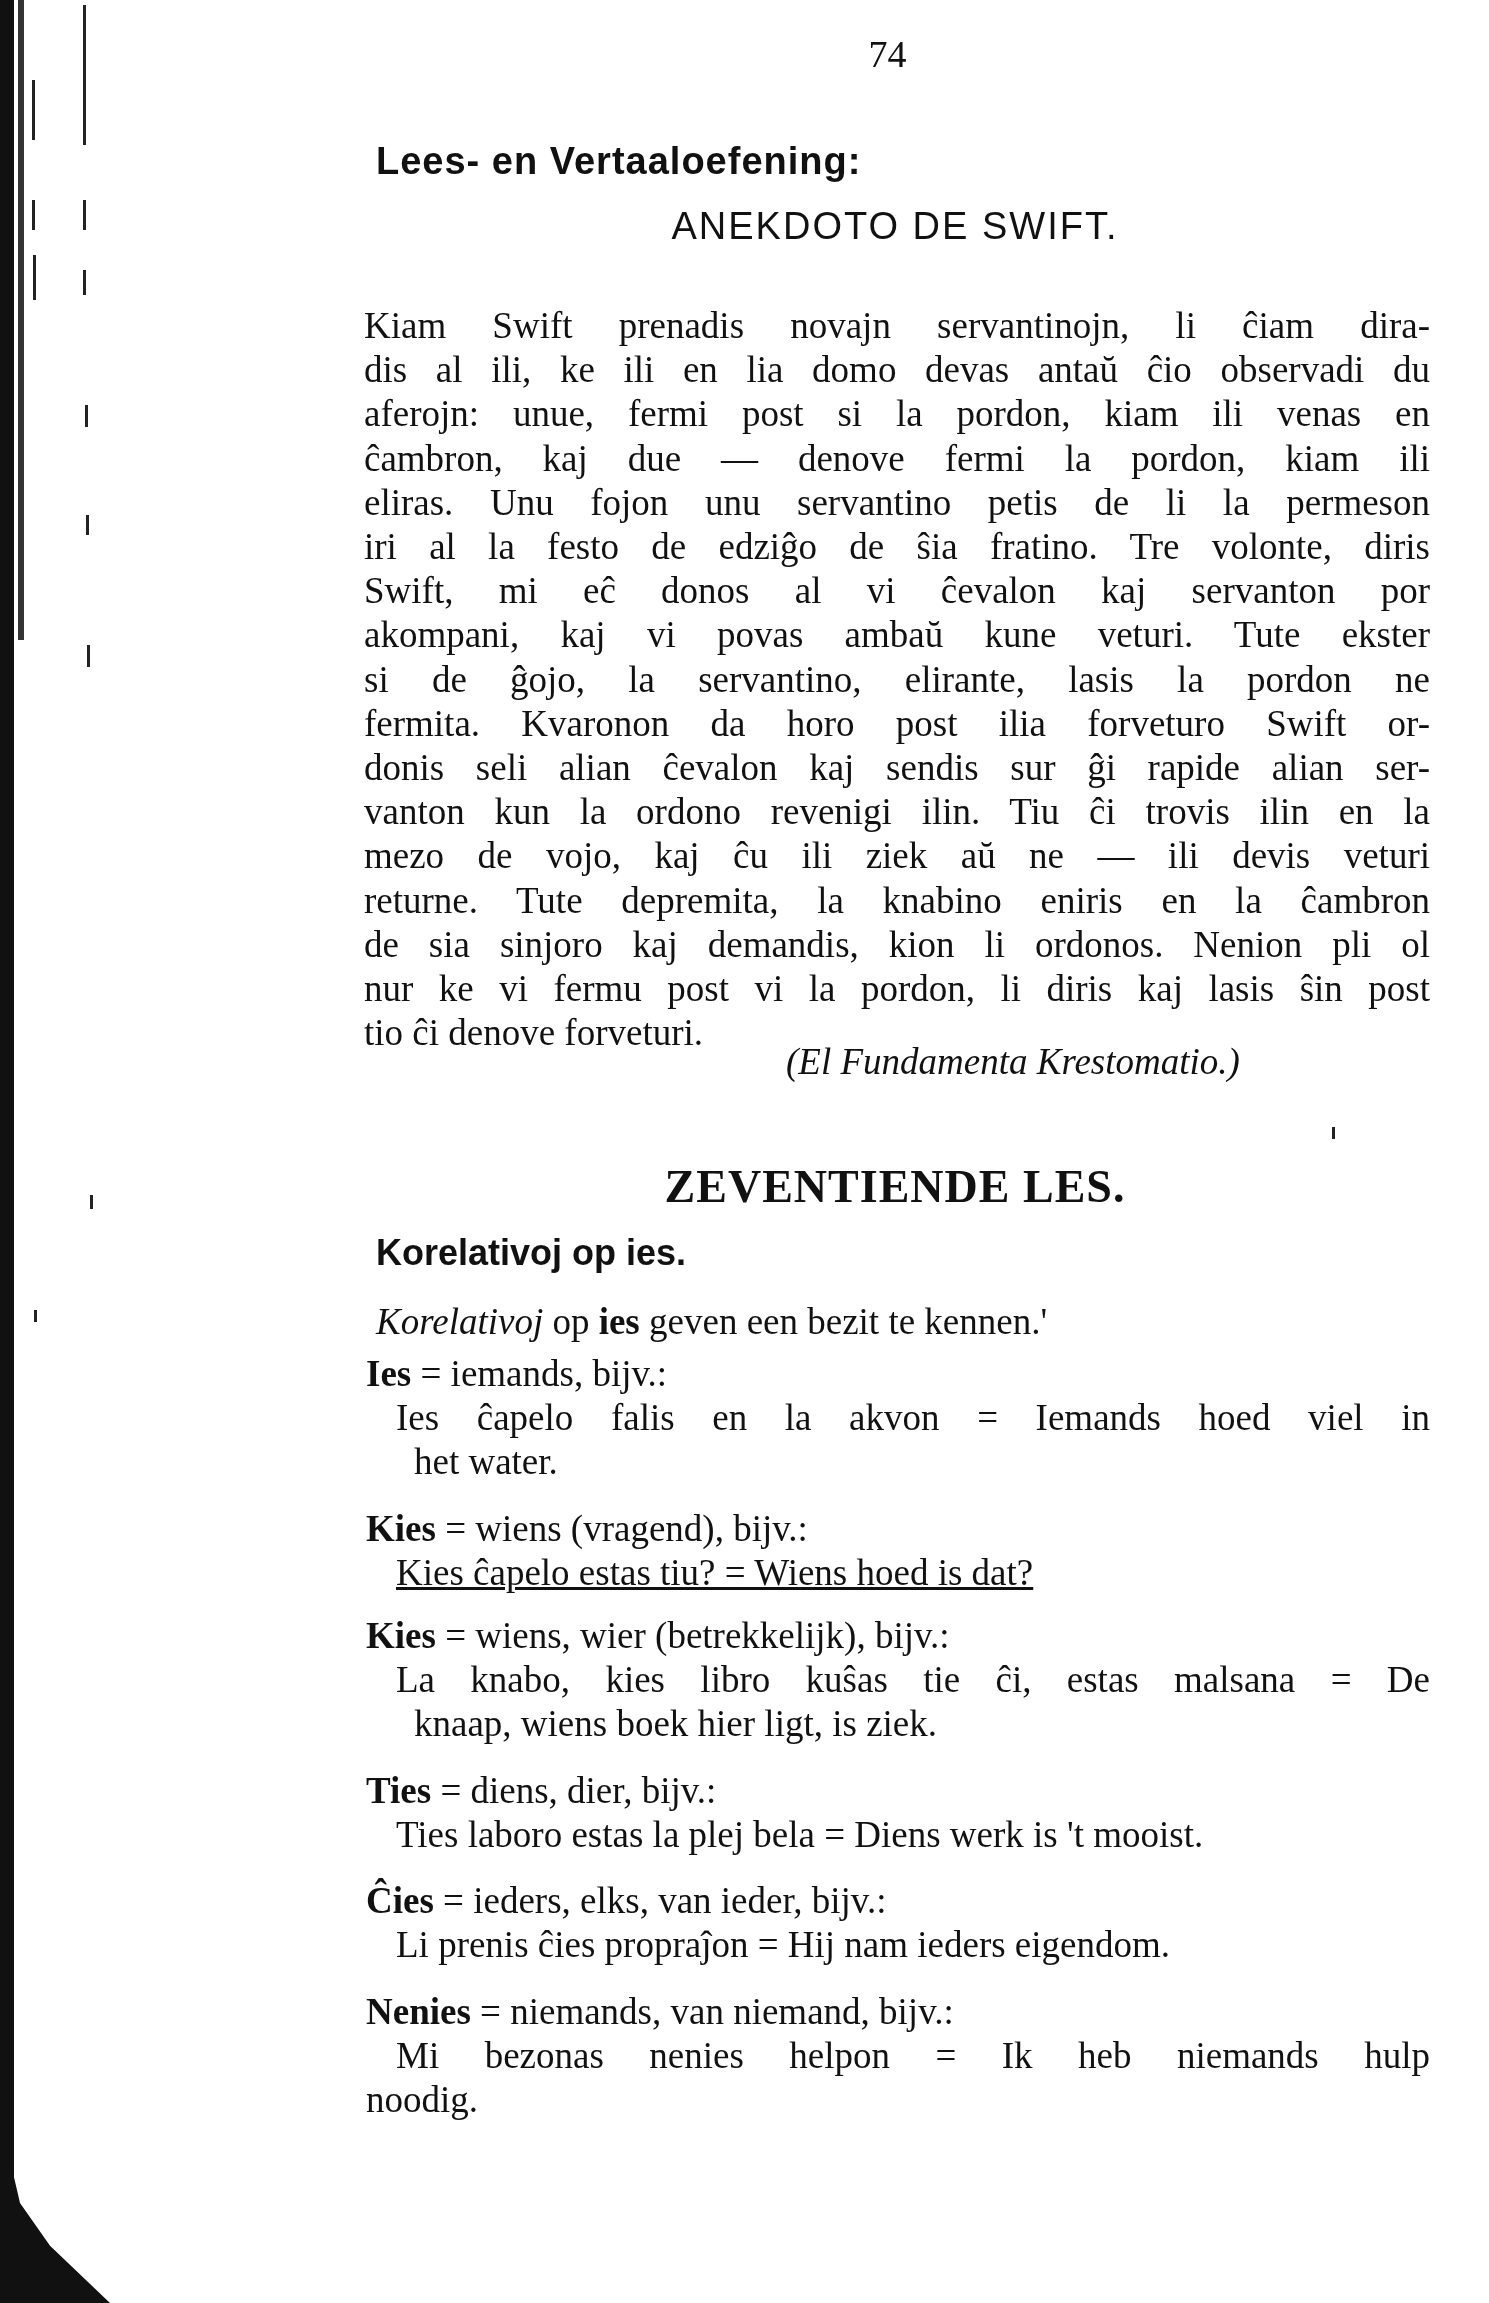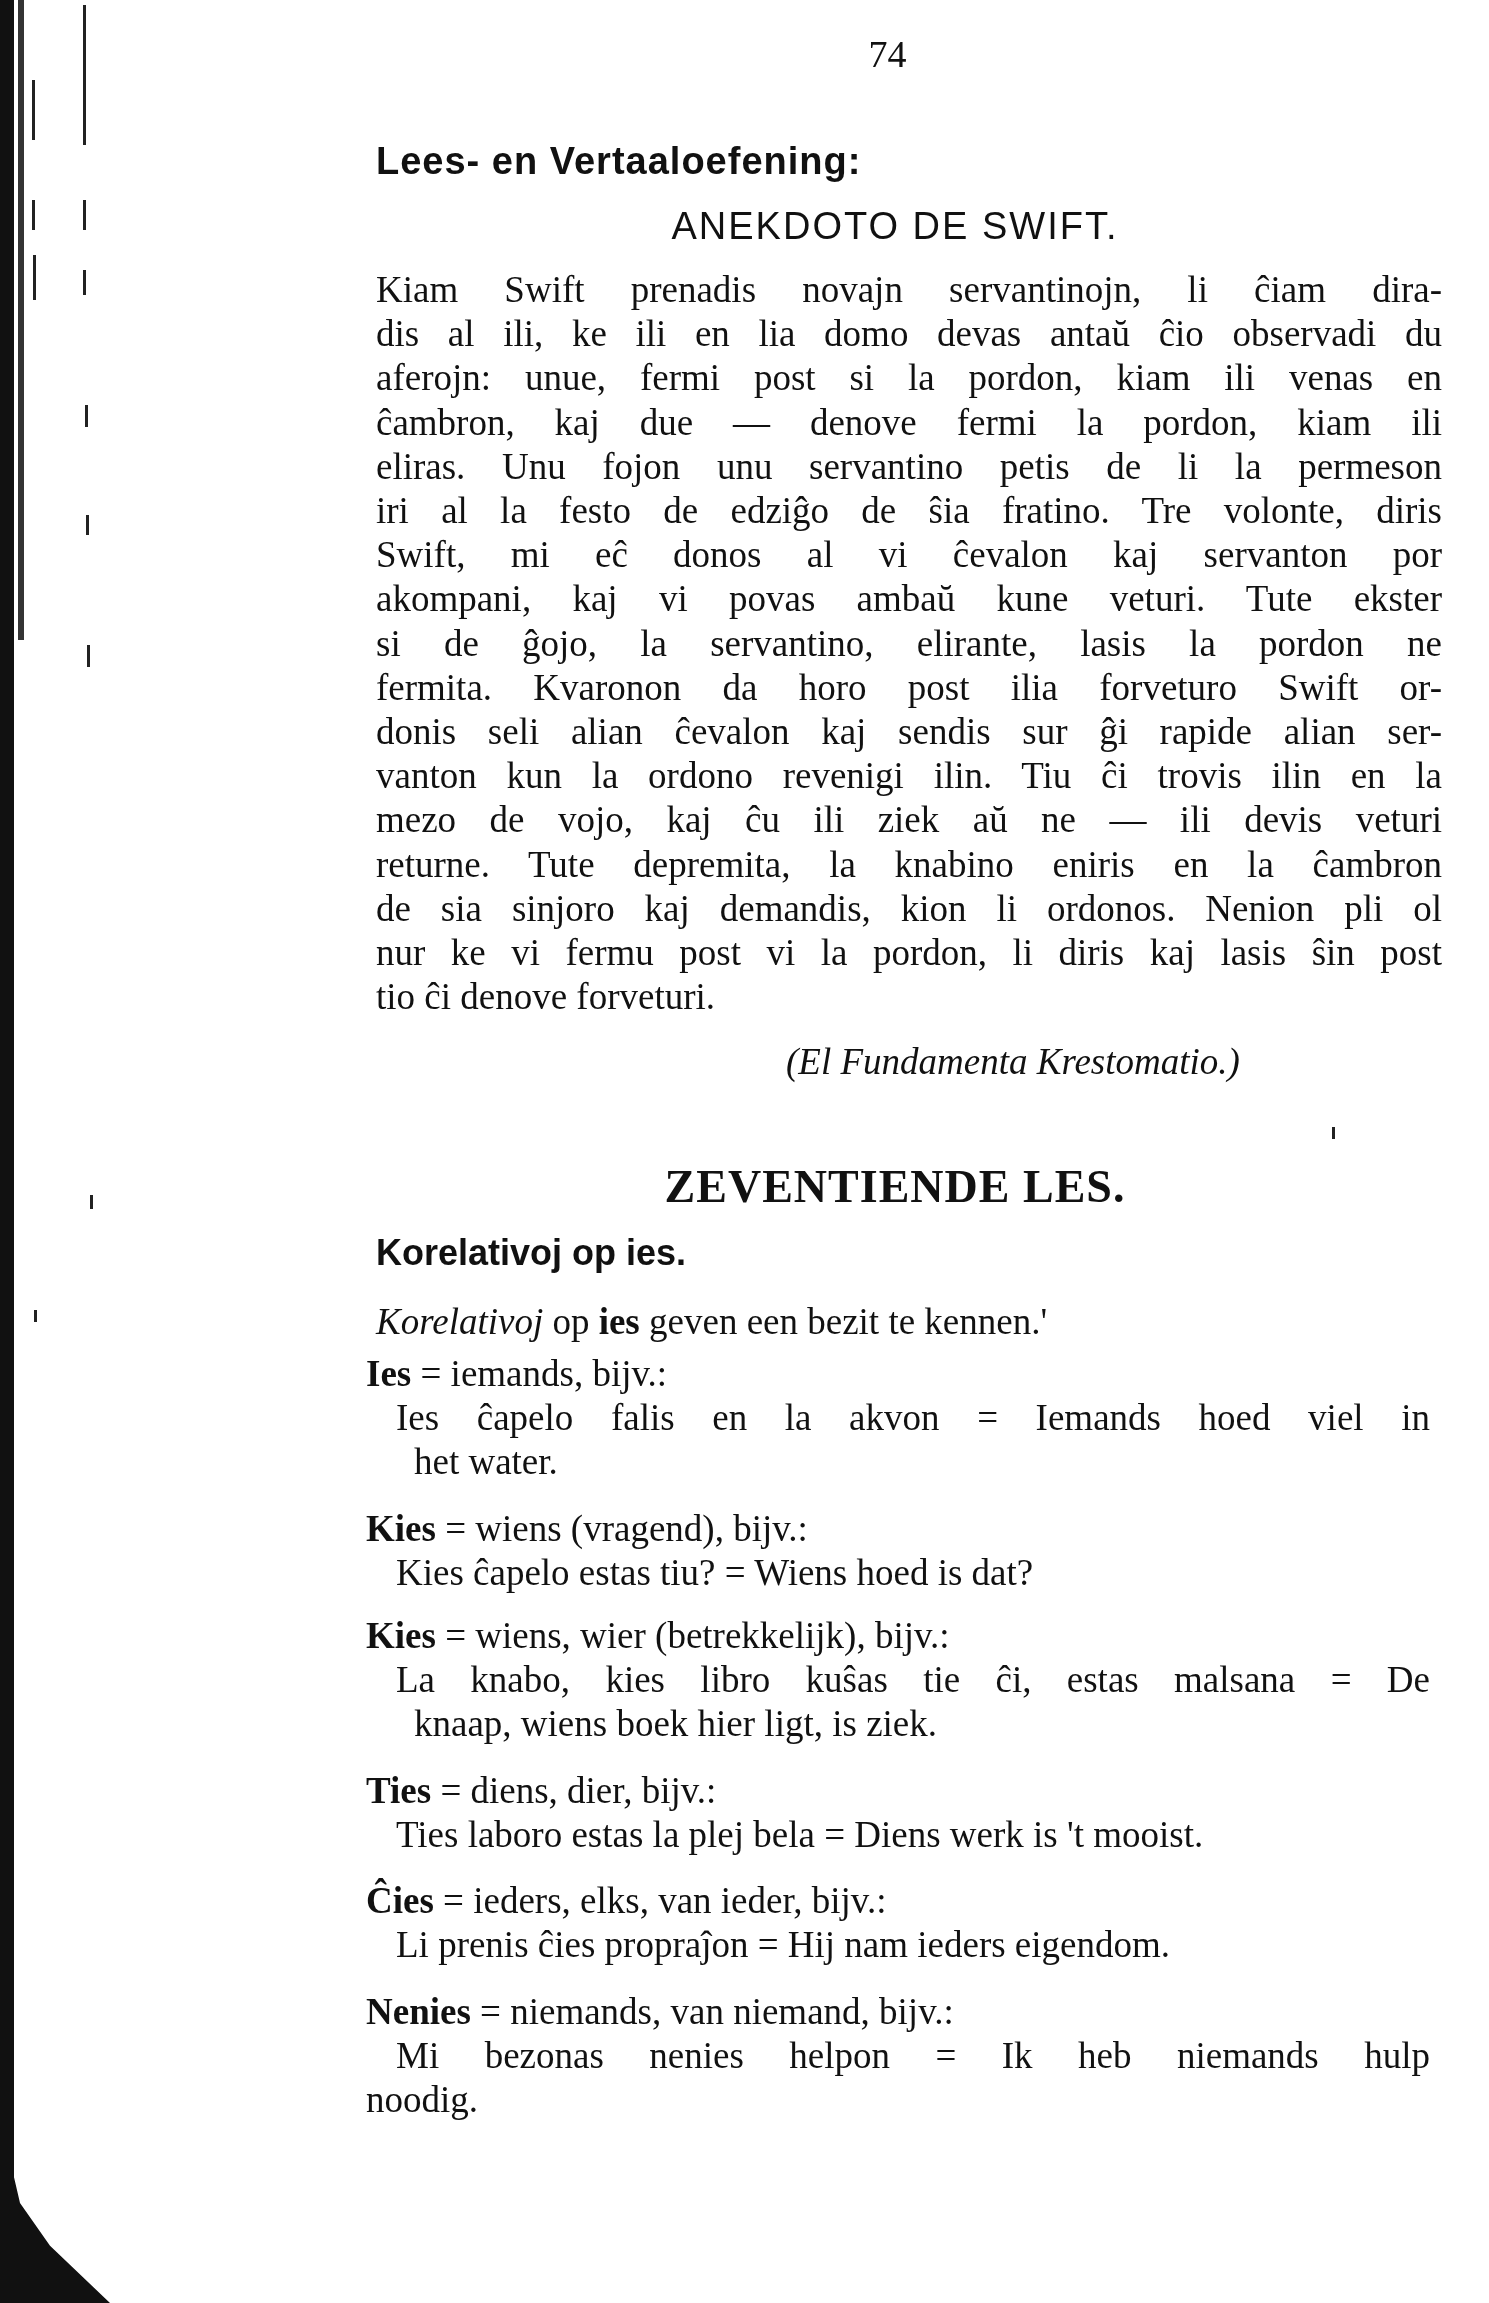--- a/index.html
+++ b/index.html
@@ -4,21 +4,21 @@
 <style>
   html, body { margin:0; padding:0; background:#ffffff; }
   body { width:1489px; height:2303px; position:relative; overflow:hidden;
          font-family:"Liberation Serif", "DejaVu Serif", serif; color:#111; }
   .scan-edge { position:absolute; left:0; top:0; width:14px; height:2303px; background:#111; }
   .scan-edge2 { position:absolute; left:18px; top:0; width:6px; height:640px; background:#111; opacity:.85; }
   .scan-mark { position:absolute; width:3px; background:#222; }
   .scan-corner { position:absolute; left:10px; top:2160px; width:100px; height:143px;
                  background:#111; clip-path:polygon(0 0, 10% 30%, 40% 60%, 100% 100%, 0 100%); }
   .page-number { position:absolute; top:32px; left:0; width:1775px; text-align:center; font-size:38px; }
-  .line { position:absolute; left:376px; width:1066px; font-size:37px; line-height:44px; white-space:nowrap; }
+  .line { position:absolute; left:364px; width:1066px; font-size:37px; line-height:44px; white-space:nowrap;margin-top:36px; }
   .justify { text-align:justify; text-align-last:justify; white-space:normal; }
   .sub-heading { position:absolute; top:140px; left:376px; font-size:38px; font-family:"Liberation Sans","DejaVu Sans",sans-serif; letter-spacing:1px;font-weight:bold; }
   .story-title { position:absolute; top:205px; left:0; width:1790px; text-align:center; font-size:38px; font-family:"Liberation Sans","DejaVu Sans",sans-serif; letter-spacing:2px; }
   .citation { position:absolute; top:1040px; left:786px; font-size:37px; font-style:italic; }
   .lesson-title { position:absolute; top:1160px; left:0; width:1790px; text-align:center; font-size:46px; font-weight:bold; letter-spacing:1px; }
   .section-heading { position:absolute; top:1232px; left:376px; font-size:36px; font-weight:bold; font-family:"Liberation Sans","DejaVu Sans",sans-serif; }
   .intro { position:absolute; top:1300px; left:376px; font-size:37px; }
   .intro i { font-style:italic; }
   .def { position:absolute; left:366px; font-size:37px; }
   .def b { font-weight:bold; }
@@ -73,21 +73,21 @@
 
 <div class="lesson-title">ZEVENTIENDE LES.</div>
 <div class="section-heading">Korelativoj op ies.</div>
 <div class="intro"><i>Korelativoj</i><span> op </span><b>ies</b><span> geven een bezit te kennen.'</span></div>
 
 <div id="defs">
     <div class="def" style="top: 1352px;"><b>Ies</b><span> = iemands, bijv.:</span></div>
     <div class="ex" style="top: 1396px; width: 1034px; text-align: justify; text-align-last: justify; white-space: normal;">Ies ĉapelo falis en la akvon = Iemands hoed viel in</div>
     <div class="ex2" style="top: 1440px;">het water.</div>
     <div class="def" style="top: 1507px;"><b>Kies</b><span> = wiens (vragend), bijv.:</span></div>
-    <div class="ex" style="top: 1551px;">Kies ĉapelo estas tiu? = Wiens hoed is dat?</div>
+    <div class="ex" style="top: 1551px; text-decoration: underline;">Kies ĉapelo estas tiu? = Wiens hoed is dat?</div>
     <div class="def" style="top: 1614px;"><b>Kies</b><span> = wiens, wier (betrekkelijk), bijv.:</span></div>
     <div class="ex" style="top: 1658px; width: 1034px; text-align: justify; text-align-last: justify; white-space: normal;">La knabo, kies libro kuŝas tie ĉi, estas malsana = De</div>
     <div class="ex2" style="top: 1702px;">knaap, wiens boek hier ligt, is ziek.</div>
     <div class="def" style="top: 1769px;"><b>Ties</b><span> = diens, dier, bijv.:</span></div>
     <div class="ex" style="top: 1813px;">Ties laboro estas la plej bela = Diens werk is 't mooist.</div>
     <div class="def" style="top: 1879px;"><b>Ĉies</b><span> = ieders, elks, van ieder, bijv.:</span></div>
     <div class="ex" style="top: 1923px;">Li prenis ĉies propraĵon = Hij nam ieders eigendom.</div>
     <div class="def" style="top: 1990px;"><b>Nenies</b><span> = niemands, van niemand, bijv.:</span></div>
     <div class="ex" style="top: 2034px; width: 1034px; text-align: justify; text-align-last: justify; white-space: normal;">Mi bezonas nenies helpon = Ik heb niemands hulp</div>
     <div class="ex2" style="top: 2078px; left: 366px; text-align: right;">noodig.</div>

